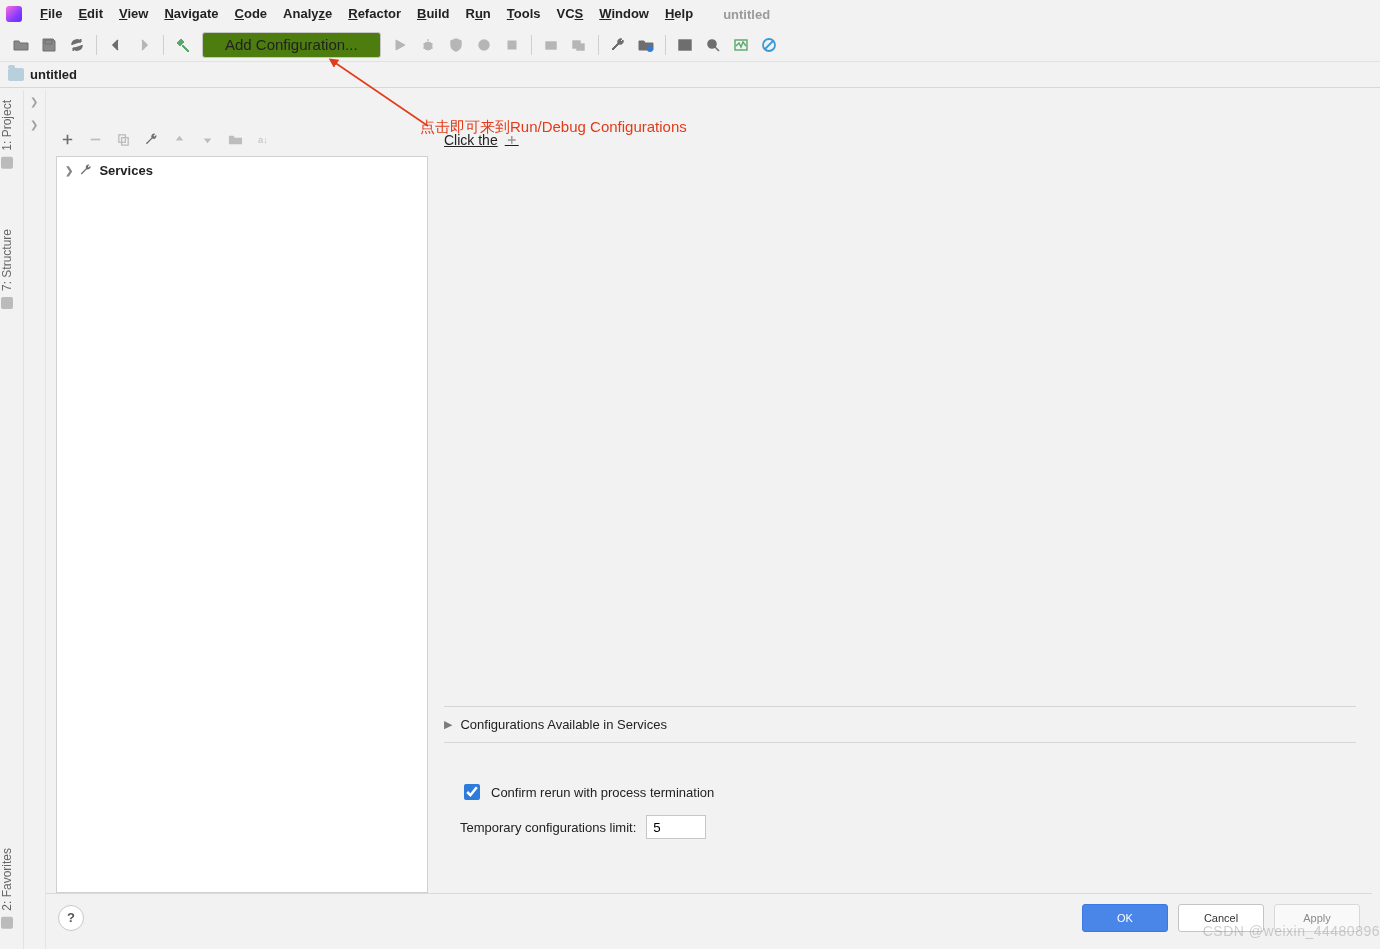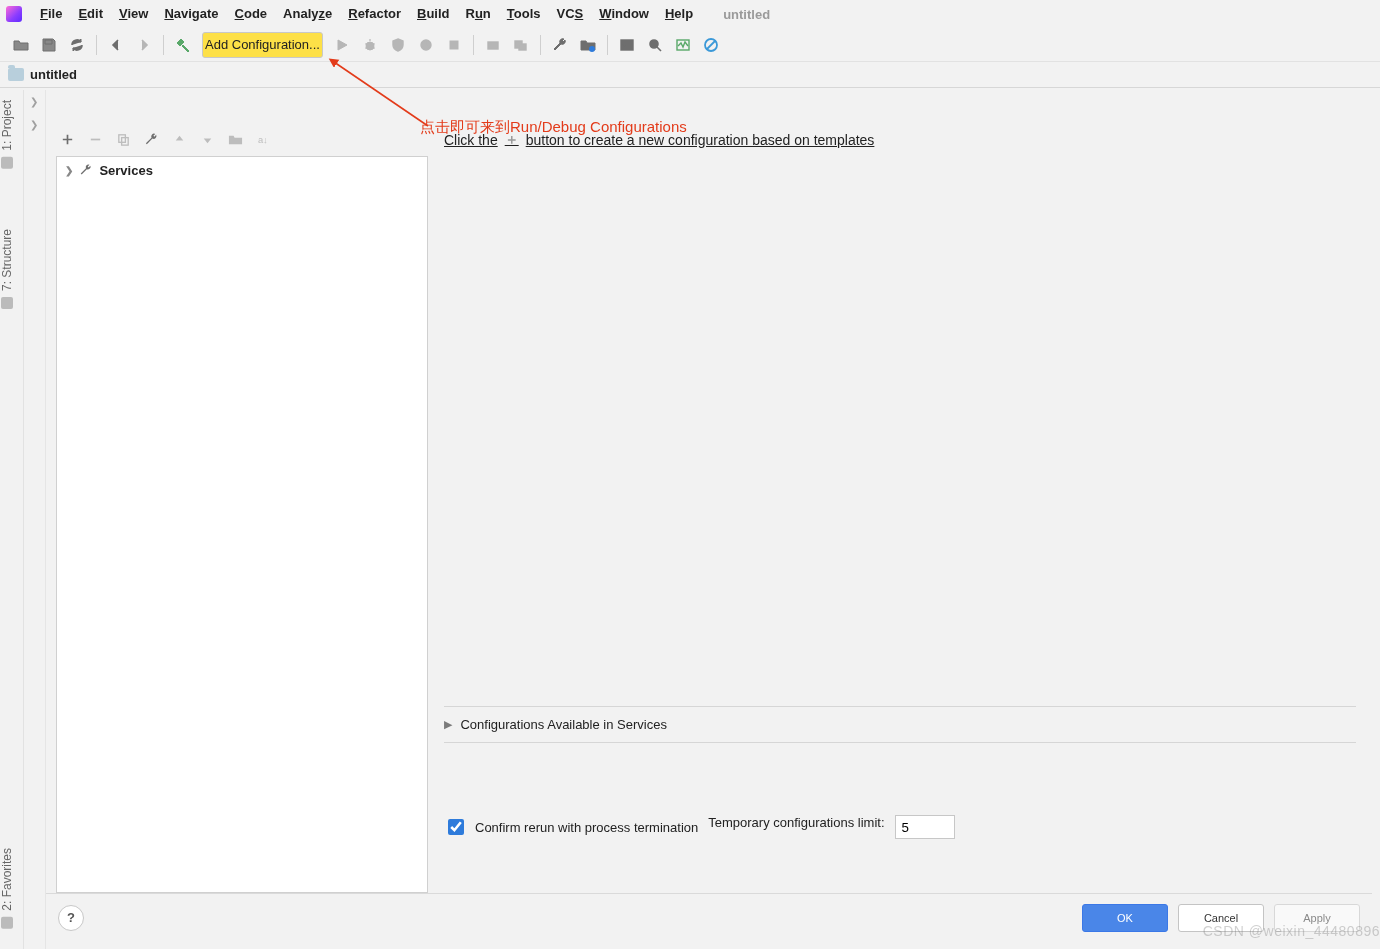--- a/index.html
+++ b/index.html
@@ -11,21 +11,21 @@
   .app-logo { width:16px; height:16px; background:linear-gradient(135deg,#ff6bd6,#8b3dff 60%,#5e2bff); border-radius:3px; margin-right:10px; }
   .menu-item { padding:0 8px; line-height:28px; cursor:default; }
   .menu-item u { text-decoration:underline; }
   .menubar .dim { color:#9a9a9a; margin-left:22px; }
 
   
   .toolbar { height:34px; display:flex; align-items:center; padding:0 8px; gap:2px; background:#f2f2f2; border-bottom:1px solid #e2e2e2;}
   .tb-btn { width:26px; height:26px; display:flex; align-items:center; justify-content:center; border-radius:3px; }
   .tb-btn svg { width:16px; height:16px; }
   .tb-sep { width:1px; height:20px; background:#cfcfcf; margin:0 4px; }
-  .tb-combo { height:26px; padding:0 2px; background:#fde047; border:1px solid #c8c8c8; border-radius:3px; display:flex; align-items:center; font-size:13px; color:#222; margin:0 4px; }
+  .tb-combo { height:26px; padding:0 22px; background:#4d7c0f; border:1px solid #c8c8c8; border-radius:3px; display:flex; align-items:center; font-size:15px; color:#222; margin:0 4px; }
   .gray { fill:#6e6e6e; stroke:#6e6e6e; }
   .dimg { fill:#b6b6b6; stroke:#b6b6b6; }
   .green { stroke:#59a869; fill:#59a869; }
 
   
   .navbar { height:26px; display:flex; align-items:center; padding:0 8px; gap:6px; border-bottom:1px solid #d7d7d7; }
   .folder-icon { width:16px; height:13px; background:#b8cfdc; border-radius:2px; position:relative; }
   .folder-icon::before{ content:""; position:absolute; top:-3px; left:0; width:7px; height:3px; background:#b8cfdc; border-radius:2px 2px 0 0;}
   .navbar b { font-weight:600; }
 
@@ -53,24 +53,24 @@
   .tree { flex:1; background:#fff; border:1px solid #d0d0d0; overflow:auto;}
   .tree-row { display:flex; align-items:center; gap:6px; height:26px; padding:0 8px; font-weight:600;}
   .tree-row .chev { color:#888; font-size:10px; }
   .wrench-ic { width:14px; height:14px; }
 
   .dlg-right { flex:1; position:relative; padding:4px 6px;text-decoration:underline; }
   .hint { display:flex; align-items:center; gap:6px; font-size:14px; color:#222;}
   .hint .plus-sq { width:16px;height:16px; display:inline-flex; align-items:center; justify-content:center; color:#9a9a9a; font-weight:700;}
   .services { position:absolute; left:6px; right:6px; bottom:150px; border-top:1px solid #d6d6d6; border-bottom:1px solid #d6d6d6; padding:10px 0; display:flex; align-items:center; gap:8px;}
   .services .tri { color:#7b7b7b; font-size:11px;}
-  .checks { position:absolute; left:6px; right:6px; bottom:54px; display:flex; flex-direction:row; gap:10px;}
+  .checks { position:absolute; left:22px; right:6px; bottom:54px; display:flex; flex-direction:column; }
   .chk { display:flex; align-items:center; gap:8px;}
   .chk input { width:16px; height:16px; accent-color:#2e7bdb;}
-  .limit-row { display:flex; gap:10px; }
+  .limit-row { display:flex; align-items:center; gap:10px; margin-top:12px;}
   .limit-row input { width:60px; height:24px; padding:2px 6px; border:1px solid #c7c7c7;}
 
   .dlg-footer { position:absolute; left:0; right:0; bottom:0; height:48px; display:flex; align-items:center; padding:0 12px; gap:10px; border-top:1px solid #dadada;}
   .help-btn { width:26px; height:26px; border:1px solid #c8c8c8; border-radius:50%; display:flex; align-items:center; justify-content:center; background:#fff; color:#555; font-weight:700;}
   .dlg-footer .spacer { flex:1;}
   .btn { min-width:86px; height:28px; padding:0 14px; border:1px solid #c4c4c4; background:#fff; border-radius:3px; color:#333; font-size:11px; display:inline-flex; align-items:center; justify-content:center;}
   .btn.primary { background:#4a86e8; border-color:#3b78e7; color:#fff;}
 
   
   .anno-text { position:absolute; left:420px; top:118px; color:#e33b1a; font-size:15px; }
@@ -300,21 +300,20 @@
               </svg>
             <span>Services</span>
           </div>
         </div>
       </div>
 
       <div class="dlg-right">
         <div class="hint">
           <span>Click the</span>
           <span class="plus-sq">＋</span>
-          <span>button to create a new configuration based on templates</span>
         </div>
 
         <div class="services">
           <span class="tri">▶</span>
           <span>Configurations Available in Services</span>
         </div>
 
         <div class="checks">
           <label class="chk">
             <input type="checkbox" checked="" style="">

